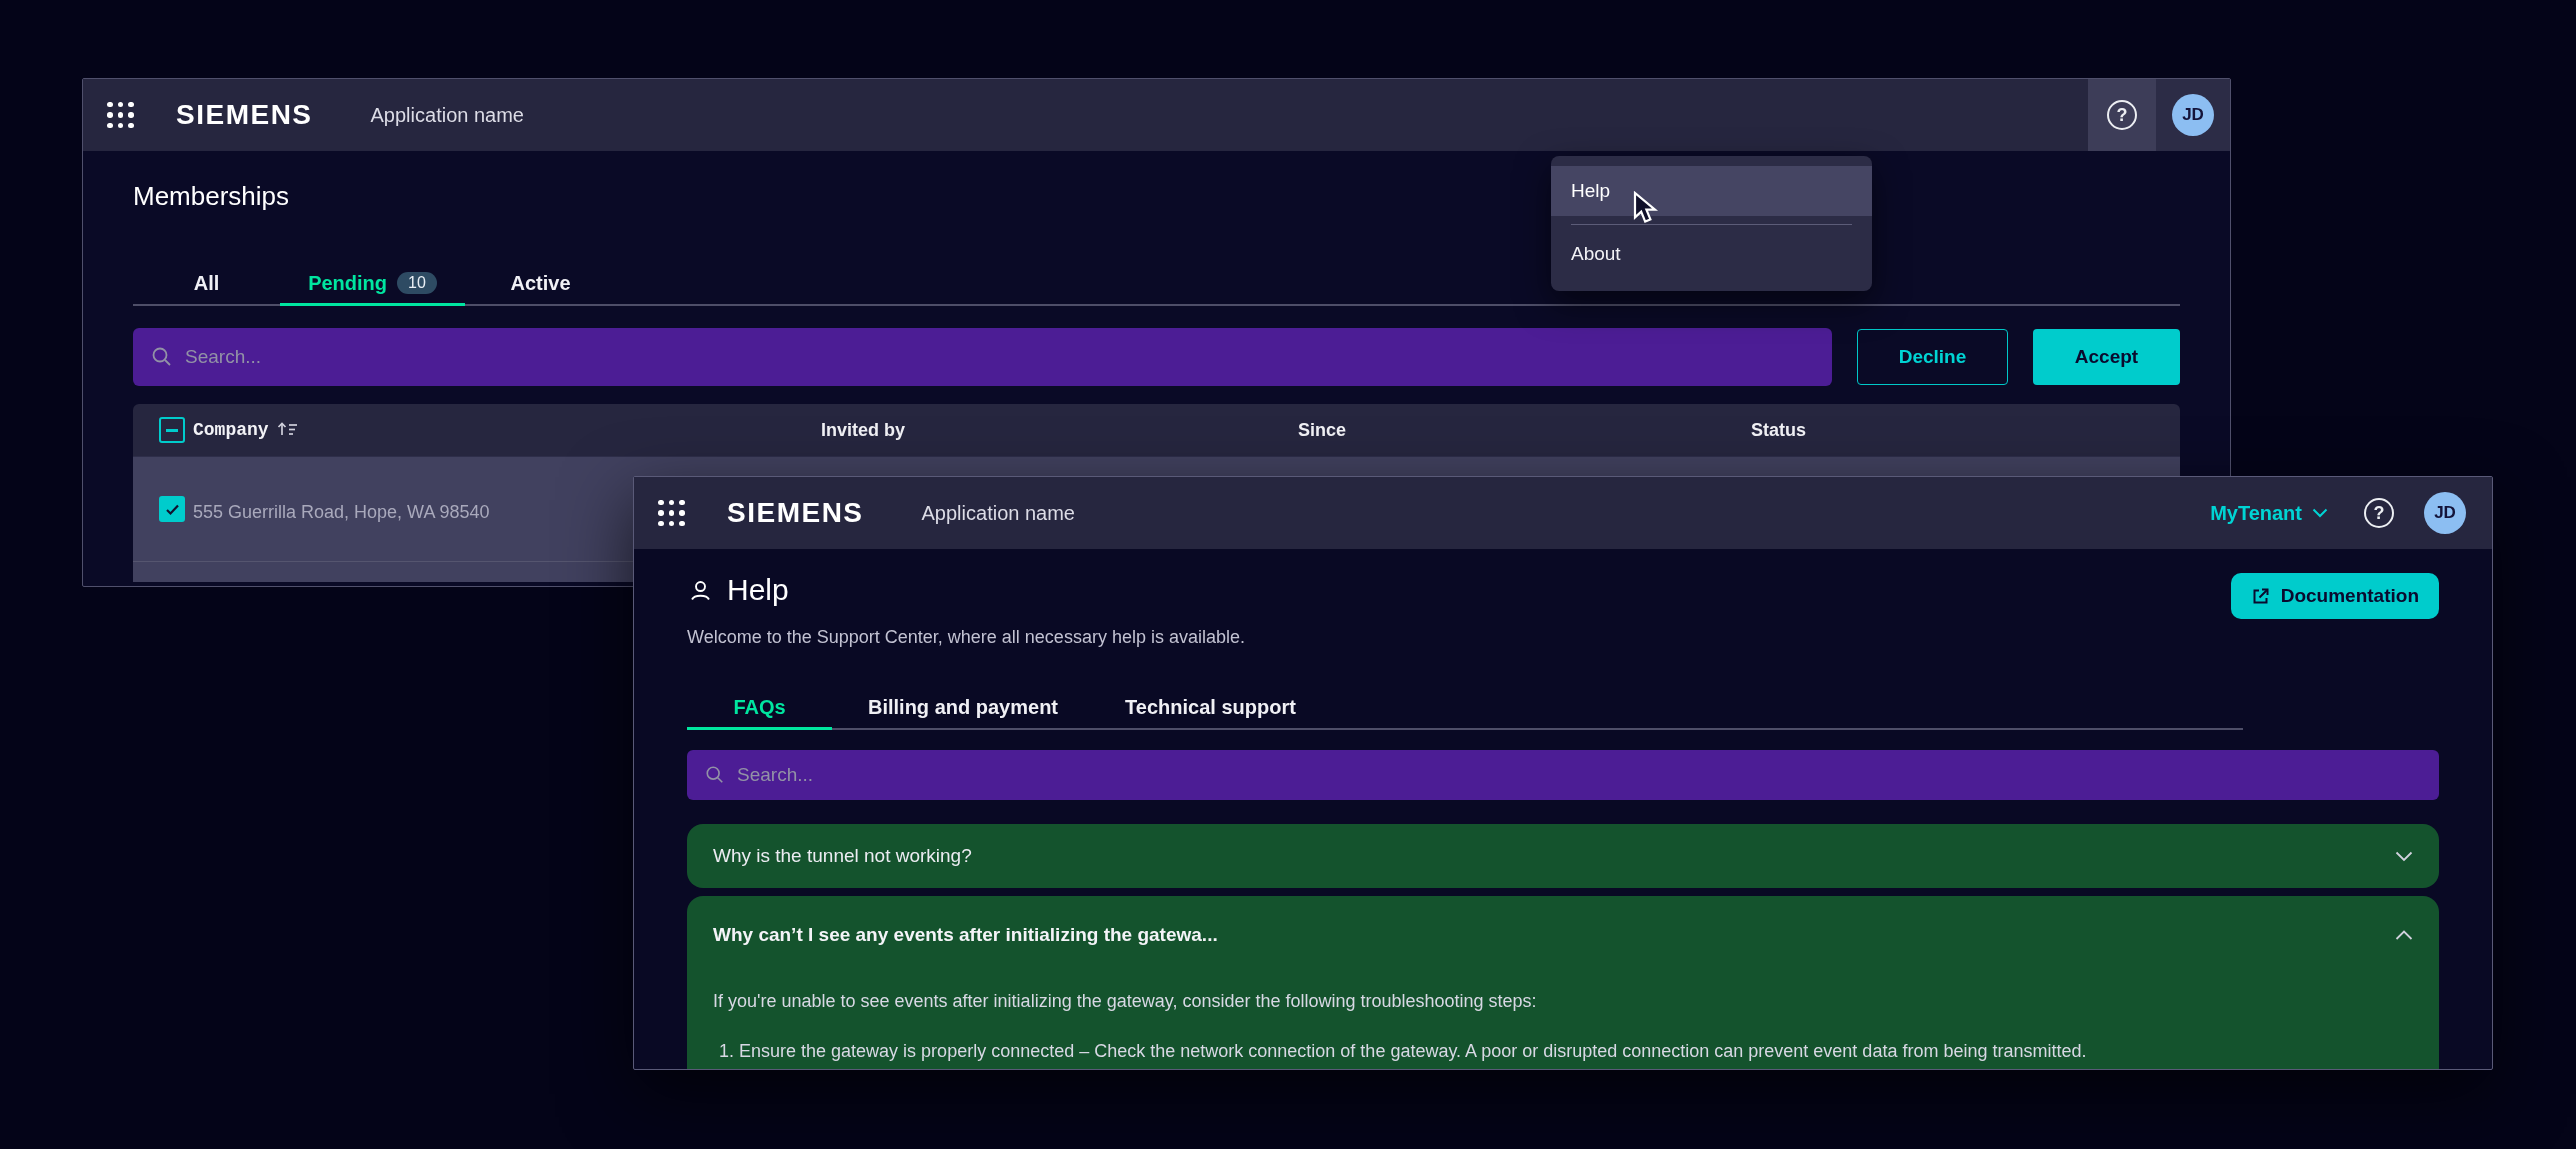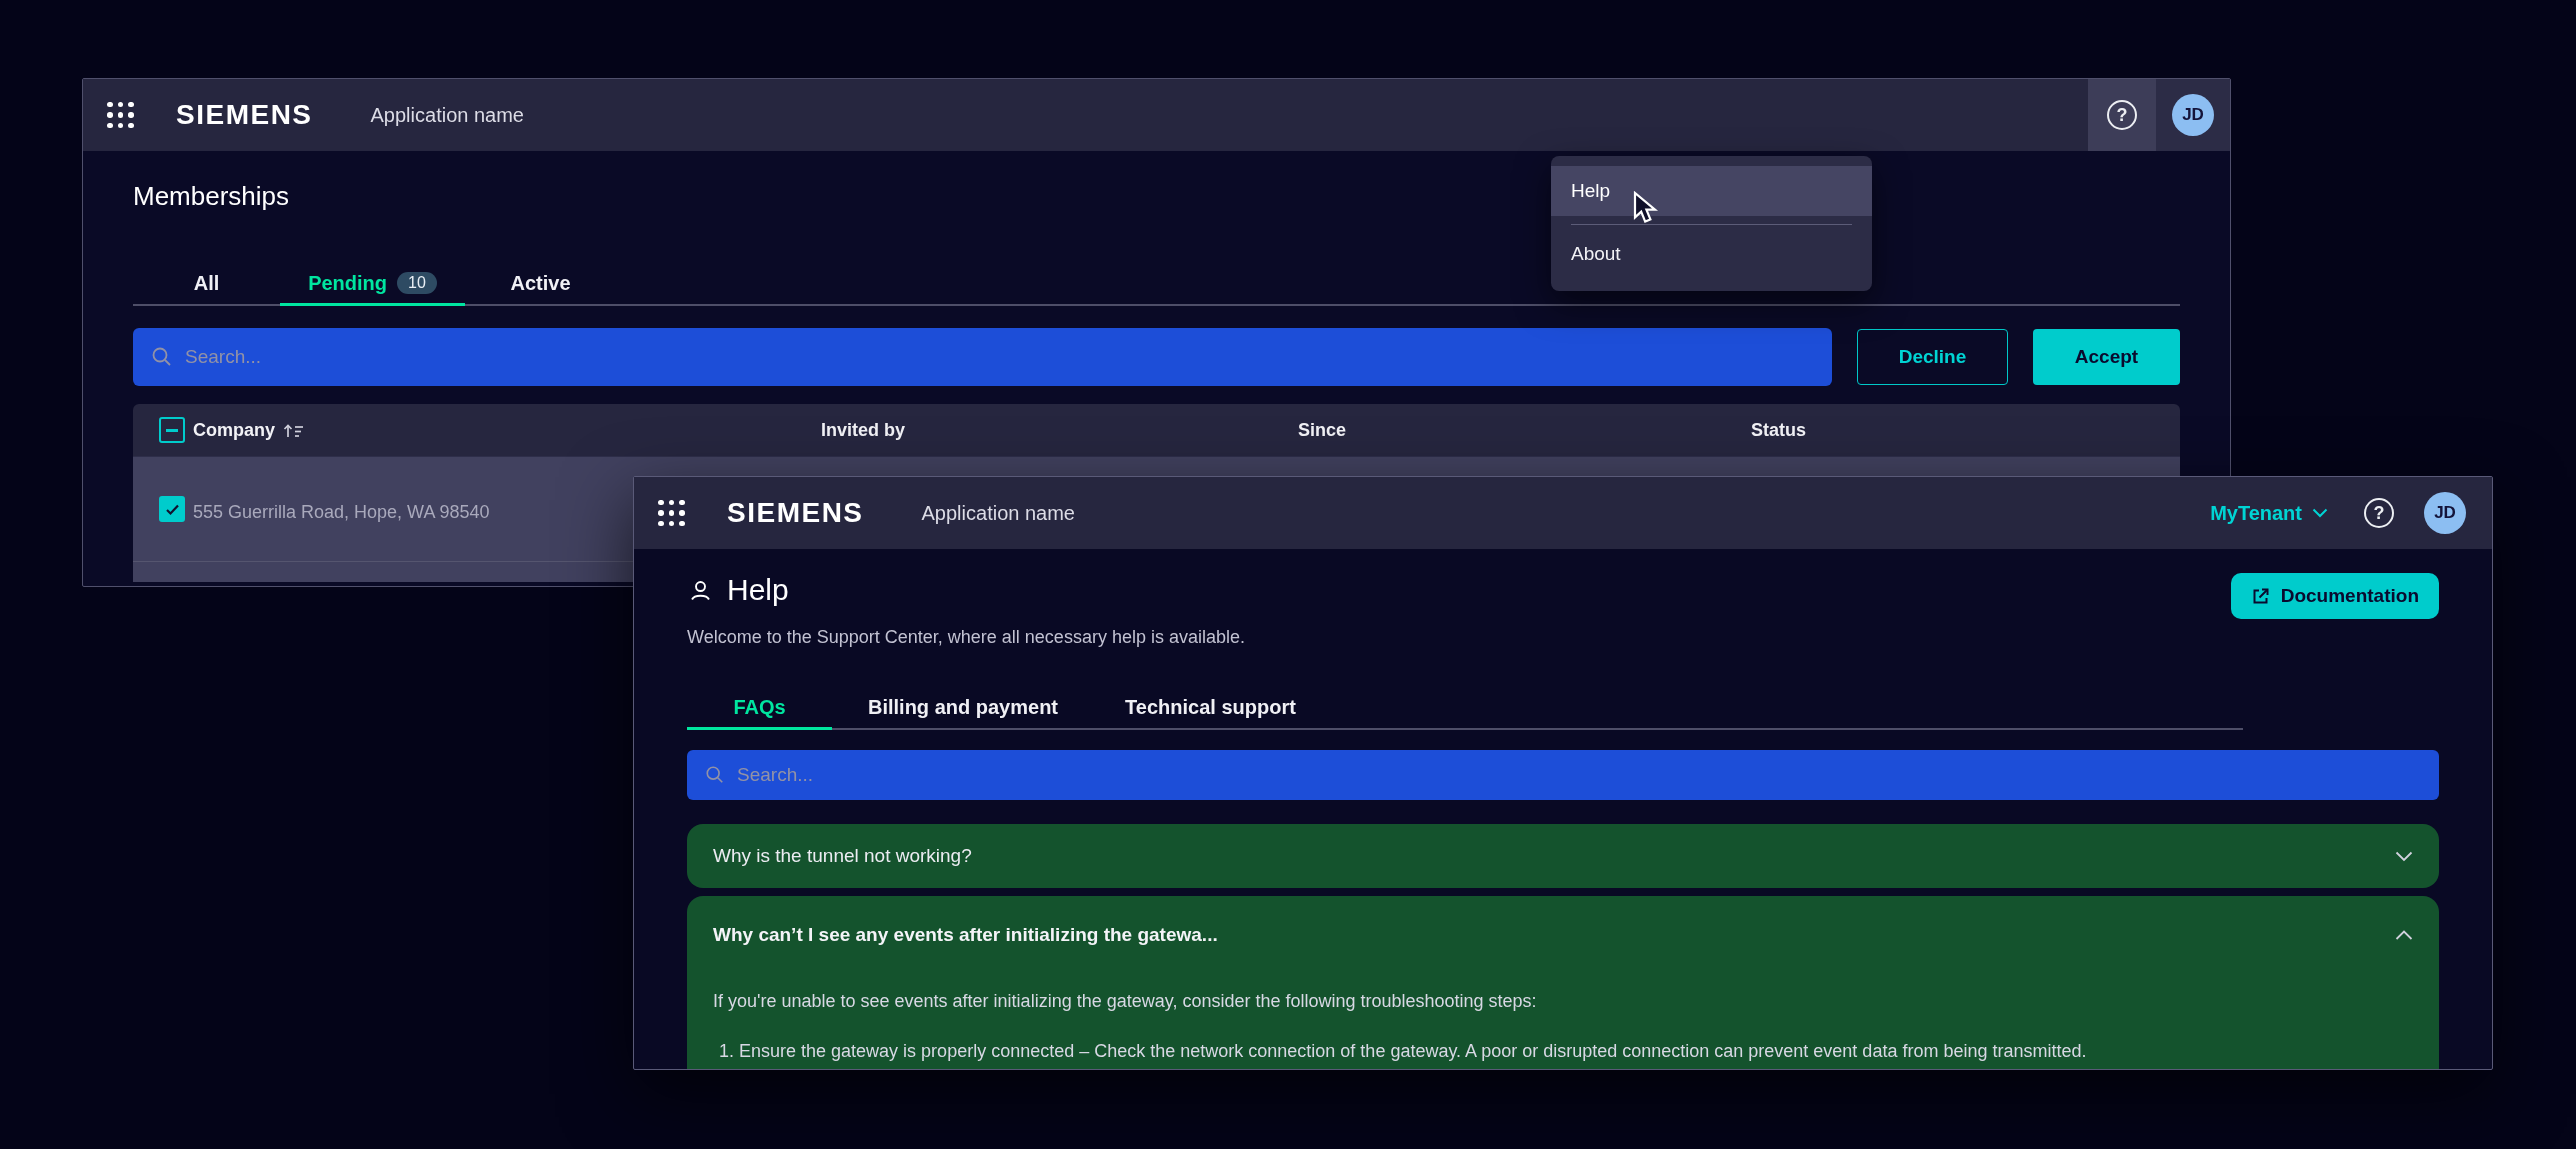--- a/index.html
+++ b/index.html
@@ -36,39 +36,39 @@
          font-size:20px; font-weight:700; color:#f0f0f5; position:relative; cursor:pointer; }
   .tab.active { color:#00e6a0; }
   .tab.active::after { content:""; position:absolute; left:0; right:0; bottom:-2px; height:3px; background:#00e6a0; }
   #bw-tabs { margin-top:50px; }
   #bw-tab-all { width:147px; }
   #bw-tab-pending { width:185px; }
   #bw-tab-active { width:151px; }
   .badge { background:#2e4b63; border-radius:13px; padding:2px 11px; font-size:16px; font-weight:400; color:#e9eff5; }
 
   .controls { margin-top:22px; display:flex; align-items:center; gap:25px; }
-  .searchbar { height:58px; background:#1d4ed8; border-radius:6px; display:flex; align-items:center; padding:0 18px; gap:12px; }
+  .searchbar { height:58px; background:#4c1d95; border-radius:6px; display:flex; align-items:center; padding:0 18px; gap:12px; }
   .searchbar.grow { flex:1; }
   .searchbar input { flex:1; background:transparent; border:none; outline:none; color:#e8e8ee; font-size:19px; font-family:inherit; }
   .searchbar input::placeholder { color:#9292a6; }
   .btn { height:56px; border-radius:4px; font-size:19px; font-weight:700; display:flex; align-items:center; justify-content:center; cursor:pointer; font-family:inherit; }
   .btn-outline { width:151px; background:transparent; border:1.5px solid #00c8c8; color:#00d4d4; }
   .btn-fill { width:147px; background:#00cccc; border:none; color:#0a0a2e; }
 
   .table { margin-top:18px; }
   .t-grid { display:grid; grid-template-columns:60px 628px 477px 453px 1fr; align-items:center; }
   .t-head { height:52px; background:#26263f; border-radius:6px 6px 0 0; font-size:18px; font-weight:700; color:#f2f2f6; }
   .t-row { height:105px; background:#41415f; border-top:1px solid #2e2e4a; }
   .t-row-partial { height:21px; background:#41415f; border-top:1px solid #55556f; }
   .cb { width:26px; height:26px; margin-left:26px; border-radius:3px; cursor:pointer;
         display:flex; align-items:center; justify-content:center; }
   .cb-ind { border:2px solid #00cccc; background:transparent; }
   .cb-ind i { width:12px; height:3px; background:#00cccc; }
   .cb-checked { background:#00cccc; border:2px solid #00cccc; }
-  .col-company { display:flex; align-items:center; gap:8px; }
+  .col-company { display:flex; align-items:flex-start; gap:8px;font-family:Liberation Mono, monospace; }
   .row-title { font-size:19px; font-weight:700; color:#ffffff; }
   .row-sub { margin-top:6px; font-size:18px; color:#a9a9bc; }
 
   
   #help-menu { position:absolute; left:1551px; top:156px; width:321px; z-index:6;
                background:#2c2c46; border-radius:8px; padding:10px 0 14px;
                box-shadow:0 12px 34px rgba(0,0,0,.55); }
   .menu-item { height:50px; display:flex; align-items:center; padding:0 20px; font-size:19px; color:#f2f2f6; cursor:pointer; }
   .menu-item.hover { background:#454563; color:#ffffff; }
   .menu-item.small { height:46px; }

